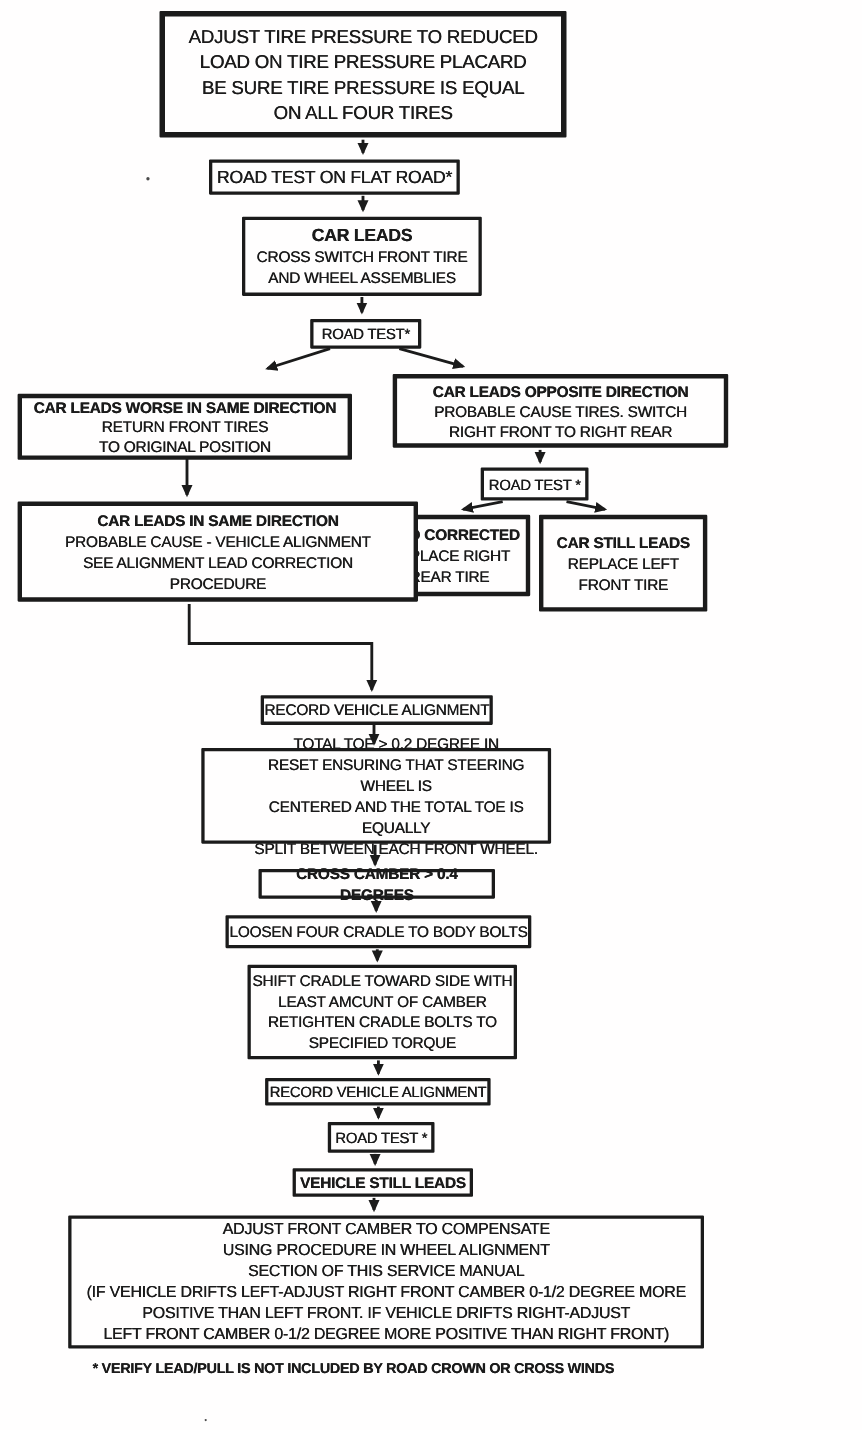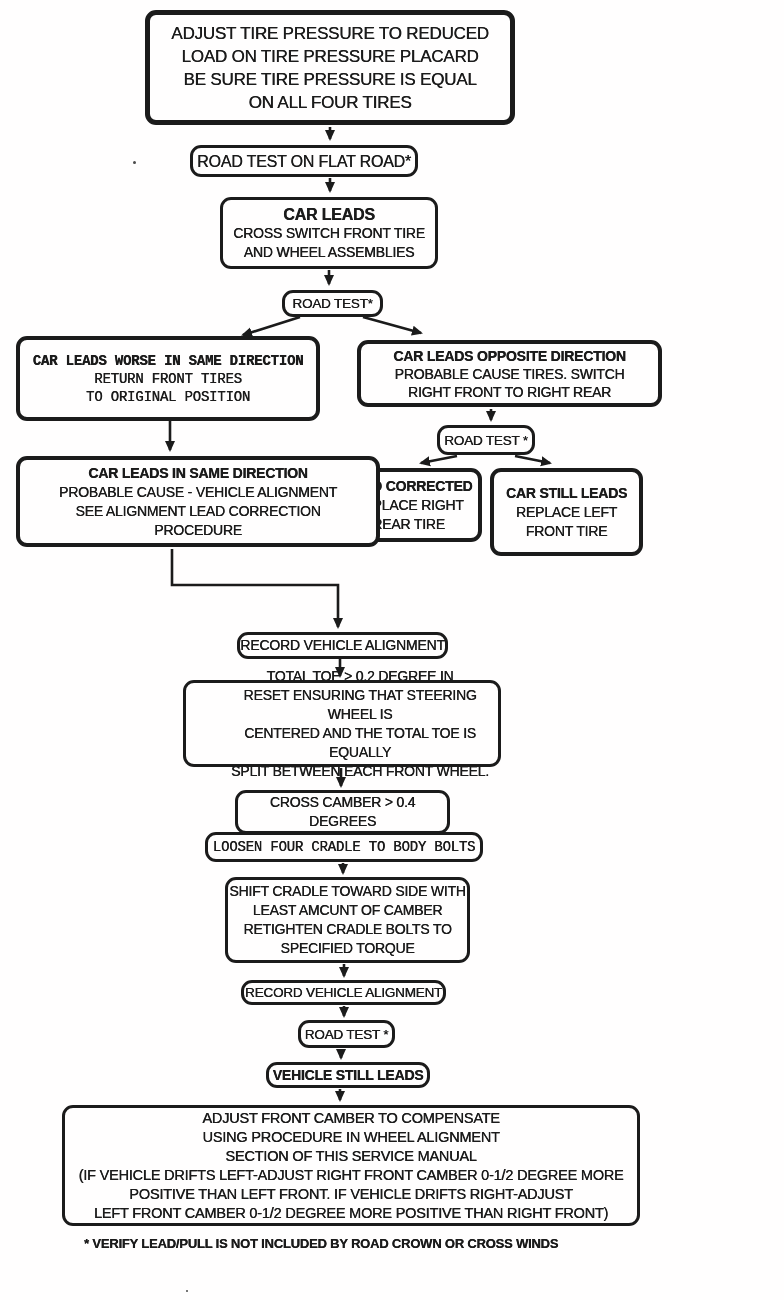--- a/index.html
+++ b/index.html
@@ -17,21 +17,21 @@
     border:3px solid #1b1b1b;
     background:#fffefe;
     display:flex;
     flex-direction:column;
     justify-content:center;
     align-items:center;
     text-align:center;
     line-height:19px;
     font-size:14px;
     letter-spacing:-0.2px;
-    border-radius:11px;
+    border-radius:1px;
   }
   .box div{text-shadow:0.35px 0 0 currentColor;}
   .bt{font-weight:bold;}
   .b4{border-width:4px;}
   .b5{border-width:5px;}
   #connectors{position:absolute;left:0;top:0;width:784px;height:1300px;}
   #footnote{
     position:absolute;left:84px;top:1236px;
     font-size:13px;font-weight:bold;white-space:nowrap;
     letter-spacing:-0.2px;text-shadow:0.3px 0 0 currentColor;
@@ -85,21 +85,21 @@
   <div class="box" style="left:220px;top:197px;width:218px;height:72px;">
     <div class="bt" style="font-size:16px;">CAR LEADS</div>
     <div>CROSS SWITCH FRONT TIRE</div>
     <div>AND WHEEL ASSEMBLIES</div>
   </div>
 
   <div class="box" style="left:282px;top:290px;width:101px;height:27px;font-size:13.5px;">
     <div>ROAD TEST*</div>
   </div>
 
-  <div class="box b4" style="left:16px;top:336px;width:304px;height:85px;line-height:18px;font-family:Liberation Mono, monospace;">
+  <div class="box b4" style="left:16px;top:358px;width:304px;height:60px;line-height:18px;">
     <div class="bt">CAR LEADS WORSE IN SAME DIRECTION</div>
     <div>RETURN FRONT TIRES</div>
     <div>TO ORIGINAL POSITION</div>
   </div>
 
   <div class="box b4" style="left:357px;top:340px;width:305px;height:67px;line-height:18px;">
     <div class="bt">CAR LEADS OPPOSITE DIRECTION</div>
     <div>PROBABLE CAUSE TIRES. SWITCH</div>
     <div>RIGHT FRONT TO RIGHT REAR</div>
   </div>
@@ -131,25 +131,25 @@
     <div>RECORD VEHICLE ALIGNMENT</div>
   </div>
 
   <div class="box" style="left:183px;top:680px;width:318px;height:87px;padding-left:36px;">
     <div>TOTAL TOE &gt; 0.2 DEGREE IN</div>
     <div>RESET ENSURING THAT STEERING WHEEL IS</div>
     <div>CENTERED AND THE TOTAL TOE IS EQUALLY</div>
     <div>SPLIT BETWEEN EACH FRONT WHEEL.</div>
   </div>
 
-  <div class="box" style="left:235px;top:790px;width:215px;height:44px;">
+  <div class="box" style="left:235px;top:790px;width:215px;height:27px;font-weight:bold;">
     <div>CROSS CAMBER &gt; 0.4 DEGREES</div>
   </div>
 
-  <div class="box" style="left:205px;top:832px;width:278px;height:30px;font-family:Liberation Mono, monospace;">
+  <div class="box" style="left:205px;top:832px;width:278px;height:30px;">
     <div>LOOSEN FOUR CRADLE TO BODY BOLTS</div>
   </div>
 
   <div class="box" style="left:225px;top:877px;width:245px;height:86px;">
     <div>SHIFT CRADLE TOWARD SIDE WITH</div>
     <div>LEAST AMCUNT OF CAMBER</div>
     <div>RETIGHTEN CRADLE BOLTS TO</div>
     <div>SPECIFIED TORQUE</div>
   </div>
 

